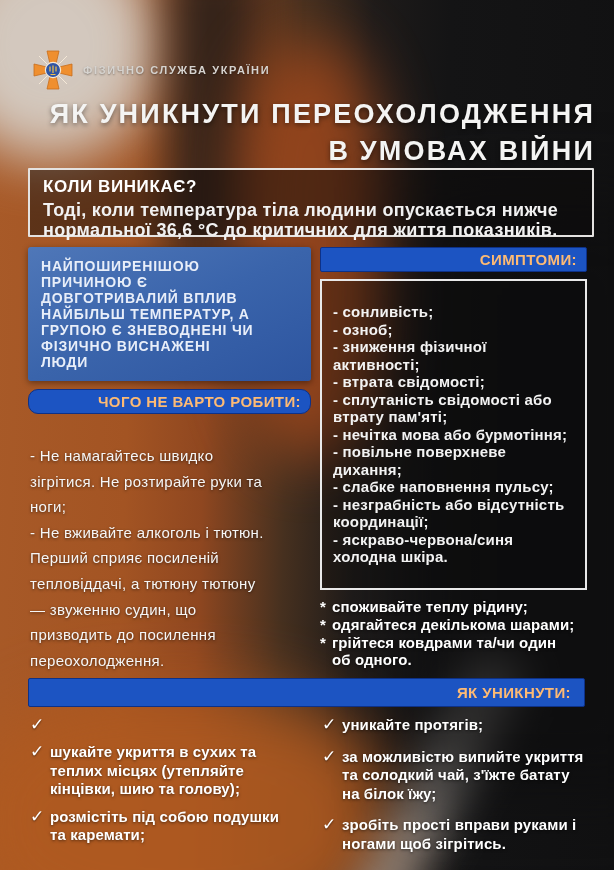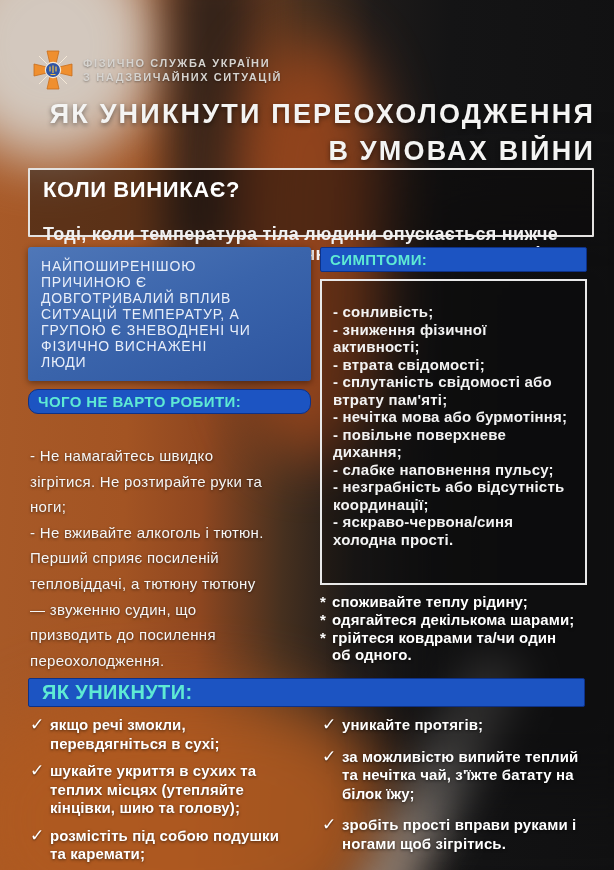--- a/index.html
+++ b/index.html
@@ -17,44 +17,44 @@
   .streak-light{left:400px;top:640px;width:52px;height:340px;background:#cac4bd;filter:blur(20px);opacity:.55;transform:rotate(28deg);}
   .shade-right{right:-60px;top:200px;width:260px;height:600px;background:#0d0d0e;filter:blur(40px);opacity:.7;}
 
   .logo-row{position:absolute;left:33px;top:50px;display:flex;align-items:center;}
   .logo-emblem{width:40px;height:40px;flex:0 0 auto;}
   .logo-text{margin-left:10px;font-size:11px;font-weight:700;letter-spacing:1.6px;line-height:14px;color:#d6d3cf;text-shadow:0 1px 2px rgba(0,0,0,.35);}
 
   .title{position:absolute;right:19px;top:96px;text-align:right;font-size:27px;font-weight:700;letter-spacing:2.2px;line-height:37px;color:#f4f4f3;text-shadow:0 2px 5px rgba(0,0,0,.45);}
 
   .when-box{position:absolute;left:28px;top:168px;width:566px;height:69px;box-sizing:border-box;border:2px solid #e4e2e0;background:rgba(12,10,11,.48);padding:7px 13px;border-radius:1px;}
-  .when-heading{font-size:22px;font-weight:700;letter-spacing:.6px;margin-bottom:21px;}
+  .when-heading{font-size:17px;font-weight:700;letter-spacing:.6px;margin-bottom:3px;}
   .when-body{font-size:18px;font-weight:700;line-height:20px;letter-spacing:.3px;color:#f1f1f1;}
 
   .col-left{position:absolute;left:28px;top:247px;width:283px;}
   .col-right{position:absolute;left:320px;top:247px;width:267px;}
 
   .cause-box{box-sizing:border-box;background:linear-gradient(155deg,#4f77b8 0%,#3a64ab 50%,#2d55a0 100%);border-radius:3px;padding:11px 13px;box-shadow:0 2px 6px rgba(0,0,0,.4);}
-  .cause-line{font-size:14px;font-weight:400;letter-spacing:.8px;line-height:16px;color:#e8eef9;}
+  .cause-line{font-size:14px;font-weight:700;letter-spacing:.8px;line-height:16px;color:#e8eef9;}
 
-  .bar{box-sizing:border-box;height:25px;line-height:23px;background:var(--accent,#1c54c2);border:1px solid #0d3188;border-radius:2px;font-size:15px;font-weight:700;letter-spacing:.4px;padding:0 9px;color:#5eead4;white-space:nowrap;overflow:hidden;}
+  .bar{box-sizing:border-box;height:25px;line-height:23px;background:var(--accent,#1c54c2);border:1px solid #0d3188;border-radius:2px;font-size:15px;font-weight:700;letter-spacing:.4px;padding:0 9px;color:#fdba74;white-space:nowrap;overflow:hidden;text-align:right;}
   .dont-bar{margin-top:8px;border-radius:10px;}
 
   .dont-list{margin-top:29px;padding-left:2px;}
   .dont-line{font-size:15px;font-weight:500;line-height:25.6px;letter-spacing:.3px;color:#f6f6f6;text-shadow:0 1px 3px rgba(0,0,0,.55);}
 
   .symptoms-box{box-sizing:border-box;margin-top:7px;border:2px solid #e9e9e9;background:rgba(8,8,10,.32);padding:22px 11px;min-height:306px;}
   .symptom-item{font-size:15px;font-weight:600;line-height:17.5px;letter-spacing:.2px;color:#f3f3f3;}
 
   .tips-list{margin-top:8px;}
   .tip-item{display:flex;margin-bottom:1px;}
   .tip-star{width:12px;flex:0 0 auto;font-size:15px;font-weight:700;line-height:17px;}
   .tip-text{width:243px;font-size:15px;font-weight:600;line-height:17px;letter-spacing:.1px;text-shadow:0 1px 3px rgba(0,0,0,.5);}
 
-  .avoid-bar{position:absolute;left:28px;top:678px;width:557px;height:29px;line-height:27px;font-size:20px;padding:0 13px;}
+  .avoid-bar{position:absolute;left:28px;top:678px;width:557px;height:29px;line-height:27px;font-size:15px;padding:0 13px;}
   .checklist{position:absolute;left:30px;top:716px;width:560px;display:flex;}
   .check-col{width:280px;flex:0 0 auto;}
   .check-col.right{margin-left:12px;width:268px;}
   .check-item{display:flex;margin-bottom:9px;}
   .check-col.right .check-item{margin-bottom:13px;}
   .check-mark{width:20px;flex:0 0 auto;font-size:17px;font-weight:700;line-height:18px;text-shadow:0 1px 2px rgba(0,0,0,.5);}
   .check-text{font-size:15px;font-weight:600;line-height:18.5px;letter-spacing:.1px;text-shadow:0 1px 3px rgba(0,0,0,.55);}
   .check-col.left .check-text{width:235px;}
   .check-col.right .check-text{width:245px;}
 </style>
@@ -80,40 +80,39 @@
         <polygon points="14,1 26,1 23,14 17,14"></polygon>
         <polygon points="14,39 26,39 23,26 17,26"></polygon>
         <polygon points="1,14 1,26 14,23 14,17"></polygon>
         <polygon points="39,14 39,26 26,23 26,17"></polygon>
       </g>
       <circle cx="20" cy="20" r="7.6" fill="#2f55a4" stroke="#f5e9d8" stroke-width="1.2"></circle>
       <path d="M17 16.5 v5 M20 15.5 v7.5 M23 16.5 v5 M17.5 24.5 h5" stroke="#f2c24a" stroke-width="1.2" fill="none"></path>
     </svg>
     <div class="logo-text">
       <div>ФІЗИЧНО СЛУЖБА УКРАЇНИ</div>
-      <div>З НАДЗВИЧАЙНИХ СИТУАЦІЙ</div>
     </div>
   </div>
 
   <div class="title">
     <div>ЯК УНИКНУТИ ПЕРЕОХОЛОДЖЕННЯ</div>
     <div>В УМОВАХ ВІЙНИ</div>
   </div>
 
   <div class="when-box">
     <div class="when-heading">КОЛИ ВИНИКАЄ?</div>
     <div class="when-body">Тоді, коли температура тіла людини опускається нижче нормальної 36,6 °С до критичних для життя показників.</div>
   </div>
 
   <div class="col-left">
     <div class="cause-box">
       <div class="cause-line">НАЙПОШИРЕНІШОЮ</div>
       <div class="cause-line">ПРИЧИНОЮ Є</div>
       <div class="cause-line">ДОВГОТРИВАЛИЙ ВПЛИВ</div>
-      <div class="cause-line">СИТУАЦІЙ ТЕМПЕРАТУР, А</div>
+      <div class="cause-line">НАЙБІЛЬШ ТЕМПЕРАТУР, А</div>
       <div class="cause-line">ГРУПОЮ Є ЗНЕВОДНЕНІ ЧИ</div>
       <div class="cause-line">ФІЗИЧНО ВИСНАЖЕНІ</div>
       <div class="cause-line">ЛЮДИ</div>
     </div>
 
     <div class="bar dont-bar">ЧОГО НЕ ВАРТО РОБИТИ:</div>
 
     <div class="dont-list">
       <div>
         <div class="dont-line">- Не намагайтесь швидко</div>
@@ -129,28 +128,29 @@
         <div class="dont-line">переохолодження.</div>
       </div>
     </div>
   </div>
 
   <div class="col-right">
     <div class="bar">СИМПТОМИ:</div>
 
     <div class="symptoms-box">
       <div class="symptom-item">- сонливість;</div>
+      <div class="symptom-item">- озноб;</div>
       <div class="symptom-item">- зниження фізичної активності;</div>
       <div class="symptom-item">- втрата свідомості;</div>
       <div class="symptom-item">- сплутаність свідомості або втрату пам'яті;</div>
       <div class="symptom-item">- нечітка мова або бурмотіння;</div>
       <div class="symptom-item">- повільне поверхневе дихання;</div>
       <div class="symptom-item">- слабке наповнення пульсу;</div>
       <div class="symptom-item">- незграбність або відсутність координації;</div>
-      <div class="symptom-item">- яскраво-червона/синя холодна прості.</div>
+      <div class="symptom-item">- яскраво-червона/синя холодна шкіра.</div>
     </div>
 
     <div class="tips-list">
       <div class="tip-item">
         <span class="tip-star">*</span>
         <span class="tip-text">споживайте теплу рідину;</span>
       </div>
       <div class="tip-item">
         <span class="tip-star">*</span>
         <span class="tip-text">одягайтеся декількома шарами;</span>
@@ -161,39 +161,38 @@
       </div>
     </div>
   </div>
 
   <div class="bar avoid-bar">ЯК УНИКНУТИ:</div>
 
   <div class="checklist">
     <div class="check-col left">
       <div class="check-item">
         <span class="check-mark">✓</span>
-        <span class="check-text">якщо речі змокли, перевдягніться в сухі;</span>
       </div>
       <div class="check-item">
         <span class="check-mark">✓</span>
         <span class="check-text">шукайте укриття в сухих та теплих місцях (утепляйте кінцівки, шию та голову);</span>
       </div>
       <div class="check-item">
         <span class="check-mark">✓</span>
         <span class="check-text">розмістіть під собою подушки та каремати;</span>
       </div>
     </div>
     <div class="check-col right">
       <div class="check-item">
         <span class="check-mark">✓</span>
         <span class="check-text">уникайте протягів;</span>
       </div>
       <div class="check-item">
         <span class="check-mark">✓</span>
-        <span class="check-text">за можливістю випийте теплий та нечітка чай, з'їжте батату на білок їжу;</span>
+        <span class="check-text">за можливістю випийте укриття та солодкий чай, з'їжте батату на білок їжу;</span>
       </div>
       <div class="check-item">
         <span class="check-mark">✓</span>
         <span class="check-text">зробіть прості вправи руками і ногами щоб зігрітись.</span>
       </div>
     </div>
   </div>
 
 </div>
 

